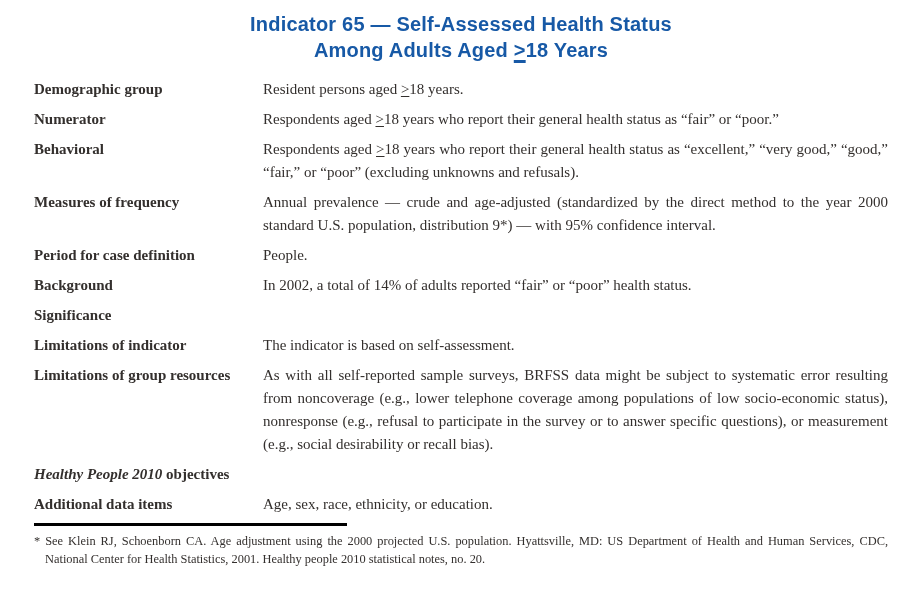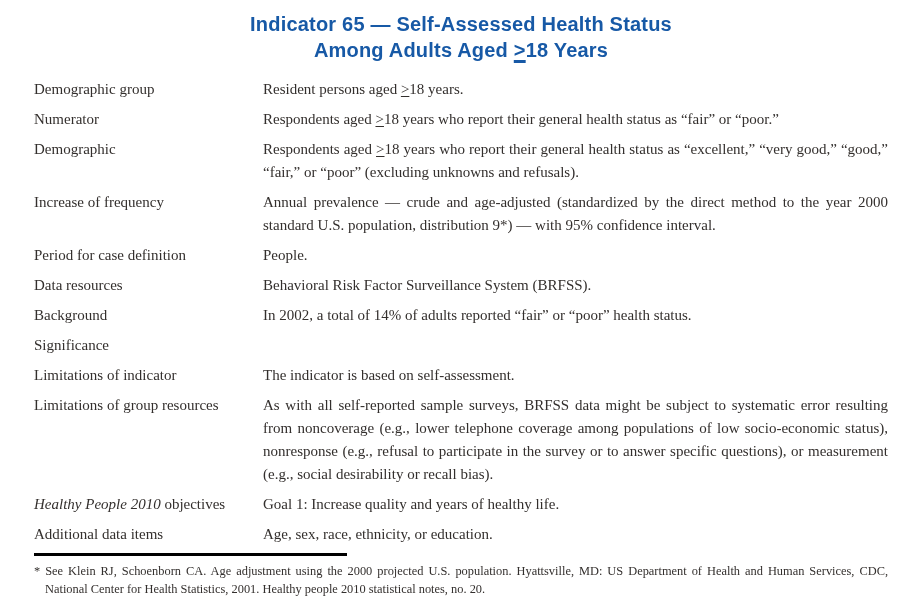--- a/index.html
+++ b/index.html
@@ -37,20 +37,21 @@
     align-items: flex-start;
     margin-bottom: 7px;
     font-size: 15px;
     line-height: 23px;
   }
   .row .label {
     flex: none;
     width: 229px;
     padding-right: 10px;
     box-sizing: border-box;
+    font-weight: bold;
   }
   .row .value {
     flex: 1;
     text-align: justify;
   }
   .italic { font-style: italic; }
   .geq { text-decoration: underline; text-underline-offset: 2px; }
   .page-title .geq { text-decoration-thickness: 2.5px; text-underline-offset: 3px; }
   .divider-rule {
     width: 313px;
@@ -82,38 +83,34 @@
       <div class="label">Demographic group</div>
       <div class="value">Resident persons aged <span class="geq">&gt;</span>18 years.</div>
     </div>
 
     <div class="row">
       <div class="label">Numerator</div>
       <div class="value">Respondents aged <span class="geq">&gt;</span>18 years who report their general health status as “fair” or “poor.”</div>
     </div>
 
     <div class="row">
-      <div class="label">Demographic</div>
+      <div class="label">Behavioral</div>
       <div class="value">Respondents aged <span class="geq">&gt;</span>18 years who report their general health status as “excellent,” “very good,” “good,” “fair,” or “poor” (excluding unknowns and refusals).</div>
     </div>
 
     <div class="row">
-      <div class="label">Increase of frequency</div>
+      <div class="label">Measures of frequency</div>
       <div class="value">Annual prevalence — crude and age-adjusted (standardized by the direct method to the year 2000 standard U.S. population, distribution 9*) — with 95% confidence interval.</div>
     </div>
 
     <div class="row">
       <div class="label">Period for case definition</div>
       <div class="value">People.</div>
     </div>
 
-    <div class="row">
-      <div class="label">Data resources</div>
-      <div class="value">Behavioral Risk Factor Surveillance System (BRFSS).</div>
-    </div>
 
     <div class="row">
       <div class="label">Background</div>
       <div class="value">In 2002, a total of 14% of adults reported “fair” or “poor” health status.</div>
     </div>
 
     <div class="row">
       <div class="label">Significance</div>
     </div>
 
@@ -122,21 +119,20 @@
       <div class="value">The indicator is based on self-assessment.</div>
     </div>
 
     <div class="row">
       <div class="label">Limitations of group resources</div>
       <div class="value">As with all self-reported sample surveys, BRFSS data might be subject to systematic error resulting from noncoverage (e.g., lower telephone coverage among populations of low socio-economic status), nonresponse (e.g., refusal to participate in the survey or to answer specific questions), or measurement (e.g., social desirability or recall bias).</div>
     </div>
 
     <div class="row">
       <div class="label"><span class="italic">Healthy People 2010</span><span> objectives</span></div>
-      <div class="value">Goal 1: Increase quality and years of healthy life.</div>
     </div>
 
     <div class="row">
       <div class="label">Additional data items</div>
       <div class="value">Age, sex, race, ethnicity, or education.</div>
     </div>
 
   </div>
 
   <div class="divider-rule"></div>

